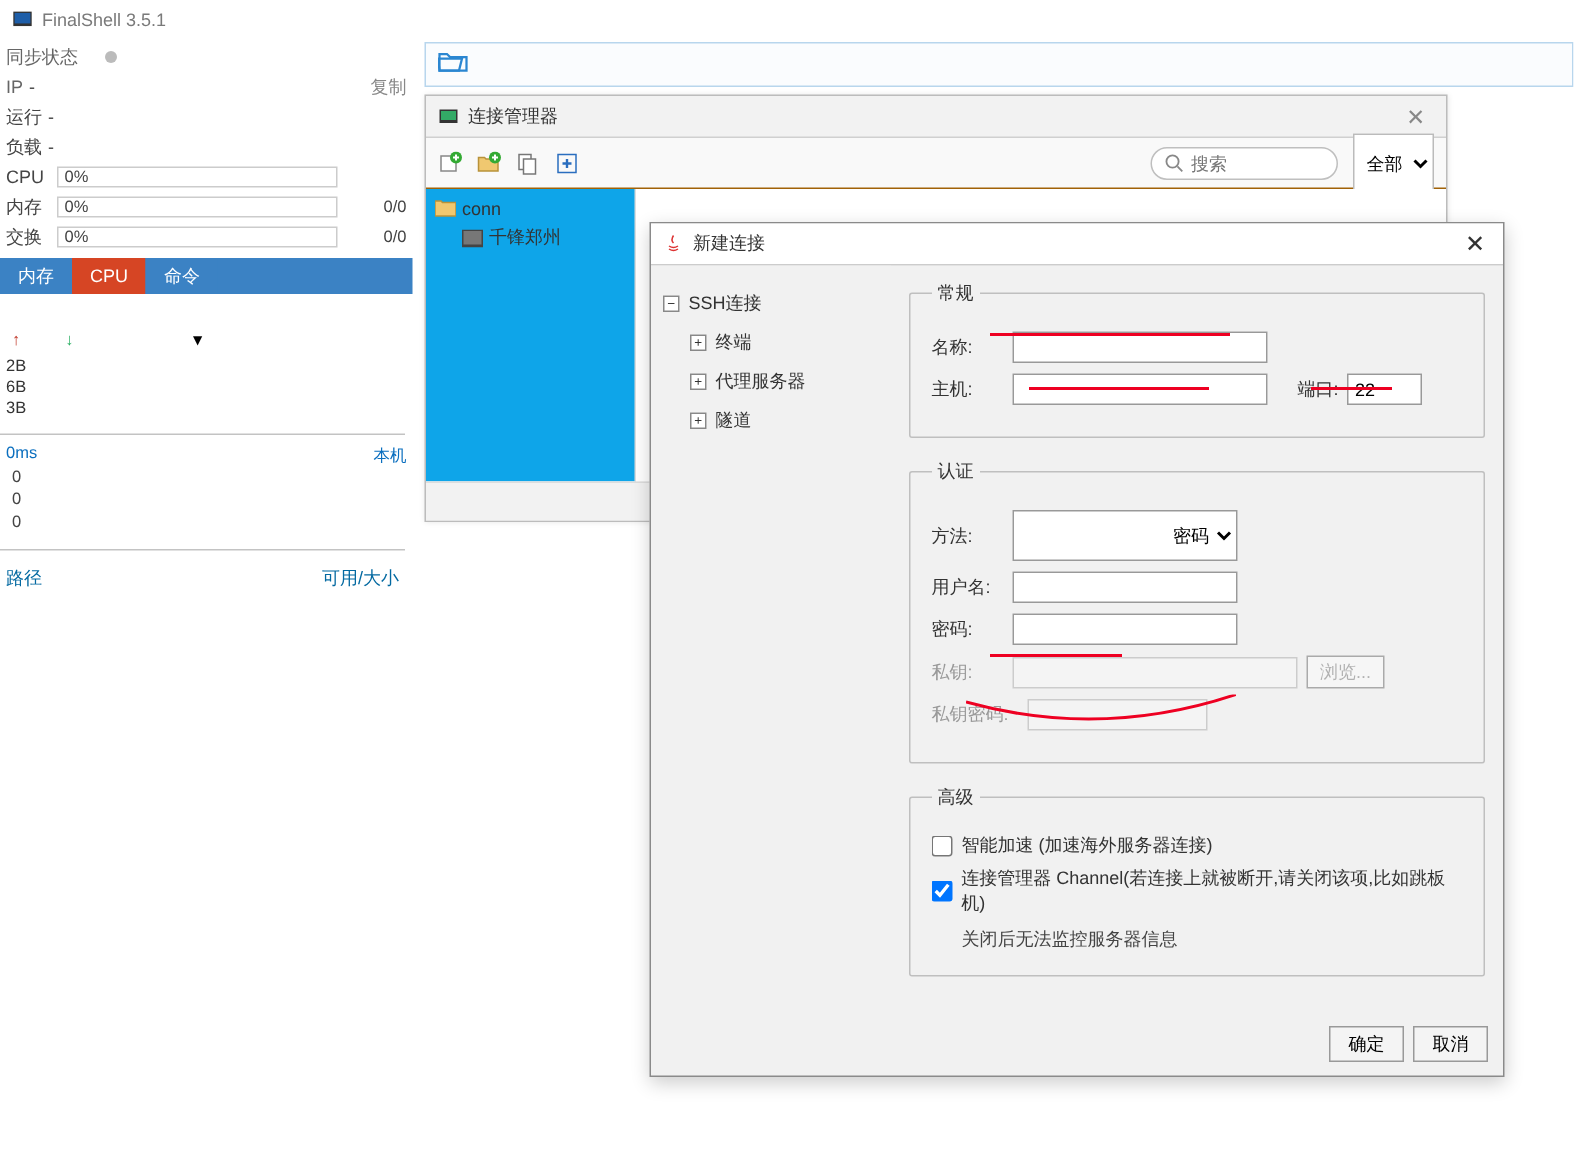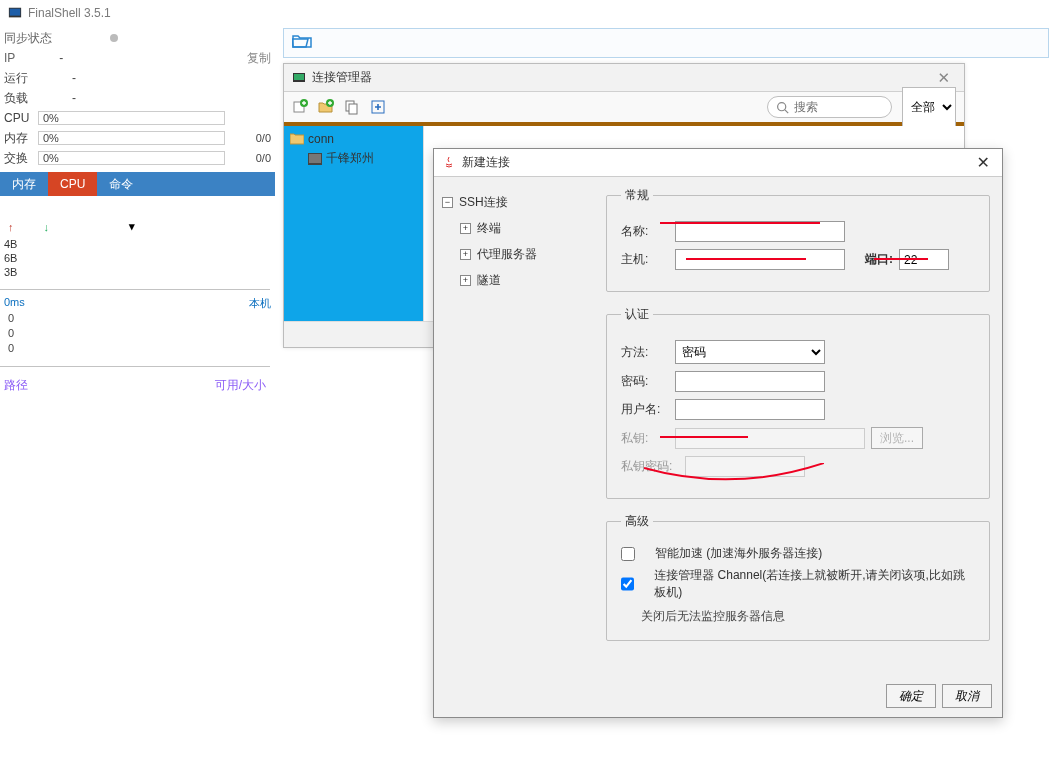--- a/index.html
+++ b/index.html
@@ -31,21 +31,20 @@
     top: 28px;
     width: 275px;
     font-size: 12px;
     color: #444;
   }
   .status-row {
     display: flex;
     align-items: center;
     height: 20px;
     padding: 0 4px;
-    gap: 40px;
   }
   .status-row .lbl { color: #666; width: 60px; }
   .status-row .val { color: #444; }
   .status-row .copy { margin-left: auto; color: #888; cursor: pointer; }
   .status-dot {
     width: 8px; height: 8px; border-radius: 50%;
     background: #bbb; margin-left: 6px;
   }
   .stat-line {
     display: flex; align-items: center;
@@ -98,21 +97,21 @@
     display:flex; flex-direction:column; padding-left:4px;
     font-size:11px; color:#333;
   }
   .axis-labels div { line-height: 14px; }
   .ms-label { color:#0b6fbf; padding-left:4px; }
   .local-label { float:right; color:#0b6fbf; margin-right:4px;}
   .zero-rows { padding-left:8px; }
   .zero-rows div { line-height:15px; }
   .divider { border-bottom:1px solid #c3c3c3; margin:10px 0 6px; width:270px;}
   .fs-header {
-    display:flex; padding:0 4px; color:#8b5cf6;
+    display:flex; padding:0 4px; color:#0369a1;
     font-size:12px; width:270px; justify-content:space-between;
     margin-top:10px;
     margin-bottom:30px;
   }
   
   .main-area {
     position:absolute;
     left:283px; top:28px;
     right:0;
     height:30px;
@@ -144,21 +143,21 @@
   .conn-mgr .titlebar .close-x {
     margin-left:auto; color:#888; font-size:15px;
     cursor:pointer; padding:2px 6px;
   }
   .conn-toolbar {
     height:34px;
     display:flex; align-items:center;
     padding: 0 8px;
     gap:10px;
     background:#f9f9f9;
-    border-bottom:4px solid #a16207;
+    border-bottom:1px solid #a16207;
   }
   .tb-icon {
     width:16px; height:16px; cursor:pointer;
     display:flex; align-items:center; justify-content:center;
   }
   .search-box {
     margin-left:auto;
     height:22px;
     border:1px solid #bfbfbf;
     border-radius:11px;
@@ -270,46 +269,45 @@
   .txt {
     height:21px; border:1px solid #999;
     padding:0 4px; font-size:12px;
     background:#fff;
   }
   .txt.w1 { width:170px;}
   .txt.w3 { width:50px;}
   .txt.w4 { width:150px;}
   .txt:disabled { background:#f4f4f4; border-color:#ccc;}
   .sel {
-    height:24px; border:1px solid #999;
+    height:34px; border:1px solid #999;
     font-size:12px; padding:0 2px;
-    width:150px; background:#fff;
+    width:150px; background:#fff;text-align:right;
   }
   textarea.txt {
     height:44px; width:176px; resize:none;
     font-family:inherit;
   }
   .btn-small {
     height:22px; padding:0 8px; font-size:12px;
     border:1px solid #aaa;
     background:#f6f6f6; cursor:pointer;
   }
-  .cbrow { display:flex; align-items:center; margin:5px 0; gap:20px; font-size:12px;}
+  .cbrow { display:flex; align-items:center; margin:5px 0; gap:6px; font-size:12px;}
   .cbrow input[type=checkbox]{ width:14px; height:14px;}
   .sub-note { margin-left:20px; color:#444; font-size:12px; line-height:20px;}
   .dialog-footer {
     height:42px; display:flex; align-items:center; justify-content:flex-end;
     padding:0 10px; gap:6px;
   }
   .dialog-footer button {
     height:24px; padding:0 12px; font-size:12px;
     border:1px solid #999;
     background:#f4f4f4;
     cursor:pointer;
-    font-style:italic;
   }
   .redline {
     position:absolute;
     border:0;
     border-bottom:2px solid #e02;
     height:0;
     pointer-events:none;
   }
   .redcurve {
     position:absolute;
@@ -373,21 +371,21 @@
     <div class="tab inactive">命令</div>
   </div>
 
   <div class="monitor-area">
     <div class="monitor-legend">
       <span class="arrow-up">↑</span>
       <span class="arrow-down">↓</span>
       <span class="arrow-dd" style="margin-left:50px;">▾</span>
     </div>
     <div class="axis-labels">
-      <div>4B</div>
+      <div>2B</div>
       <div>6B</div>
       <div>3B</div>
     </div>
     <div class="divider"></div>
     <div style="display:flex;">
       <span class="ms-label">0ms</span>
       <span style="flex:1"></span>
       <span class="local-label">本机</span>
     </div>
     <div class="zero-rows">
@@ -513,40 +511,40 @@
     <div class="form-area" style="position:relative;">
       <fieldset>
         <legend>常规</legend>
         <div class="frow">
           <label>名称:</label>
           <input class="txt w1" type="text" value="" style="">
         </div>
         <div class="frow">
           <label>主机:</label>
           <input class="txt w1" type="text" value="" style="">
-          <label style="width:auto;margin-left:14px;font-weight:bold;">端口:</label>
+          <label style="width:auto;margin-left:14px;">端口:</label>
           <input class="txt w3" type="text" value="22" style="">
         </div>
       </fieldset>
 
       <fieldset>
         <legend>认证</legend>
         <div class="frow">
           <label>方法:</label>
           <select class="sel">
             <option>密码</option>
           </select>
         </div>
         <div class="frow">
+          <label>用户名:</label>
+          <input class="txt w4" type="text" value="" style="">
+        </div>
+        <div class="frow">
           <label>密码:</label>
           <input class="txt w4" type="password" value="" style="">
-        </div>
-        <div class="frow">
-          <label>用户名:</label>
-          <input class="txt w4" type="text" value="" style="">
         </div>
         <div class="frow">
           <label class="disabled">私钥:</label>
           <input class="txt" style="width: 190px;" type="text" disabled="">
           <button class="btn-small" disabled="">浏览...</button>
         </div>
         <div class="frow">
           <label class="disabled" style="width:58px;">私钥密码:</label>
           <input class="txt" style="width: 120px;" type="password" disabled="">
         </div>

